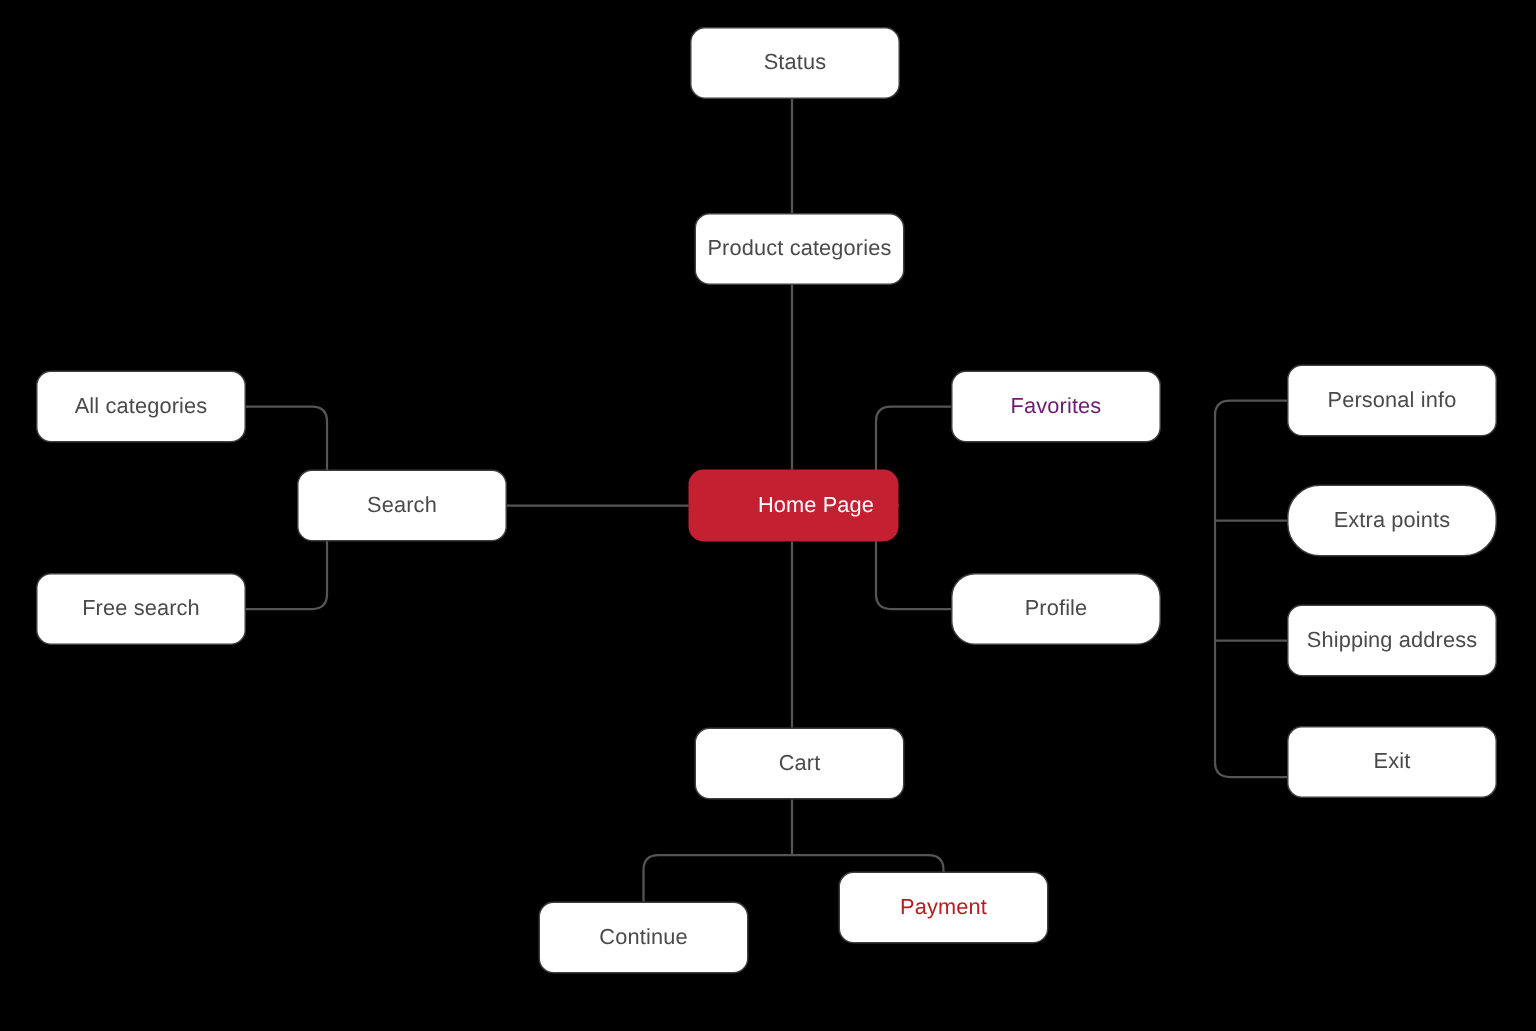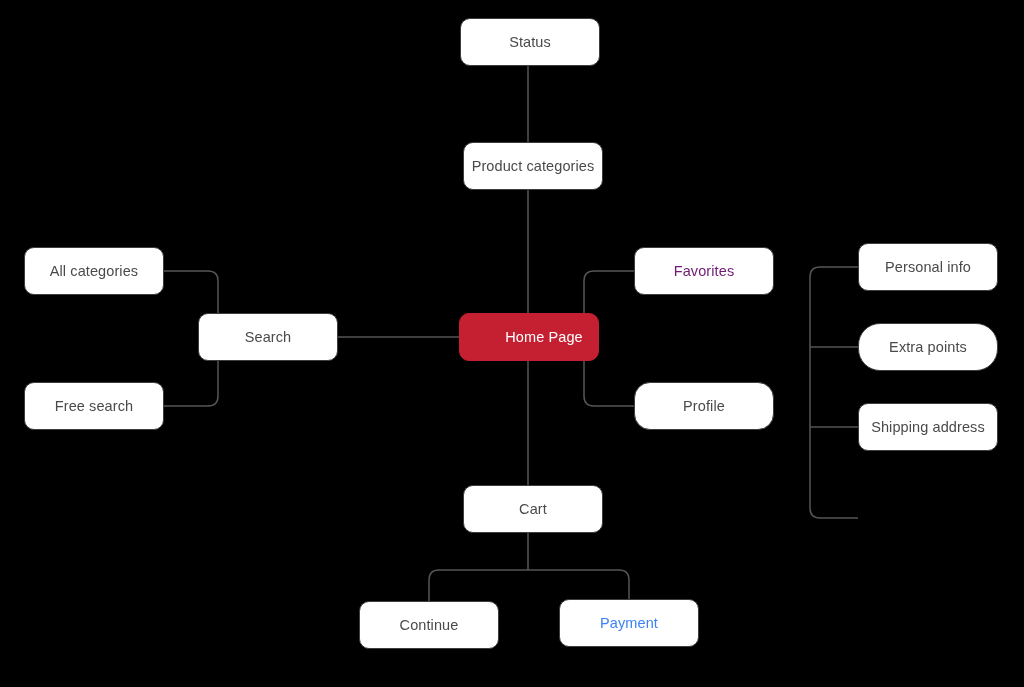--- a/index.html
+++ b/index.html
@@ -122,26 +122,29 @@
   </div>
 
   <div class="node" id="n-extra_points" style="left: 858px; top: 323px; background: rgb(255, 255, 255); border-color: rgb(61, 61, 61); color: rgb(74, 74, 74); border-radius: 22px;">
     <span class="node-label">Extra points</span>
   </div>
 
   <div class="node" id="n-shipping_address" style="left: 858px; top: 403px; background: rgb(255, 255, 255); border-color: rgb(61, 61, 61); color: rgb(74, 74, 74);">
     <span class="node-label">Shipping address</span>
   </div>
 
+  <div class="node" id="n-exit" style="left: 858px; top: 484px; background: rgb(255, 255, 255); border-color: rgb(61, 61, 61); color: rgb(74, 74, 74);">
+    <span class="node-label">Exit</span>
+  </div>
 
   <div class="node" id="n-cart" style="left: 463px; top: 485px; background: rgb(255, 255, 255); border-color: rgb(61, 61, 61); color: rgb(74, 74, 74);">
     <span class="node-label">Cart</span>
   </div>
 
   <div class="node" id="n-continue" style="left: 359px; top: 601px; background: rgb(255, 255, 255); border-color: rgb(61, 61, 61); color: rgb(74, 74, 74);">
     <span class="node-label">Continue</span>
   </div>
 
-  <div class="node" id="n-payment" style="left: 559px; top: 599px; background: rgb(255, 255, 255); border-color: rgb(61, 61, 61); color: #3b82f6;">
+  <div class="node" id="n-payment" style="left: 559px; top: 581px; background: rgb(255, 255, 255); border-color: rgb(61, 61, 61); color: #b91c1c;">
     <span class="node-label">Payment</span>
   </div>
 
 </div>
 
 </body></html>

